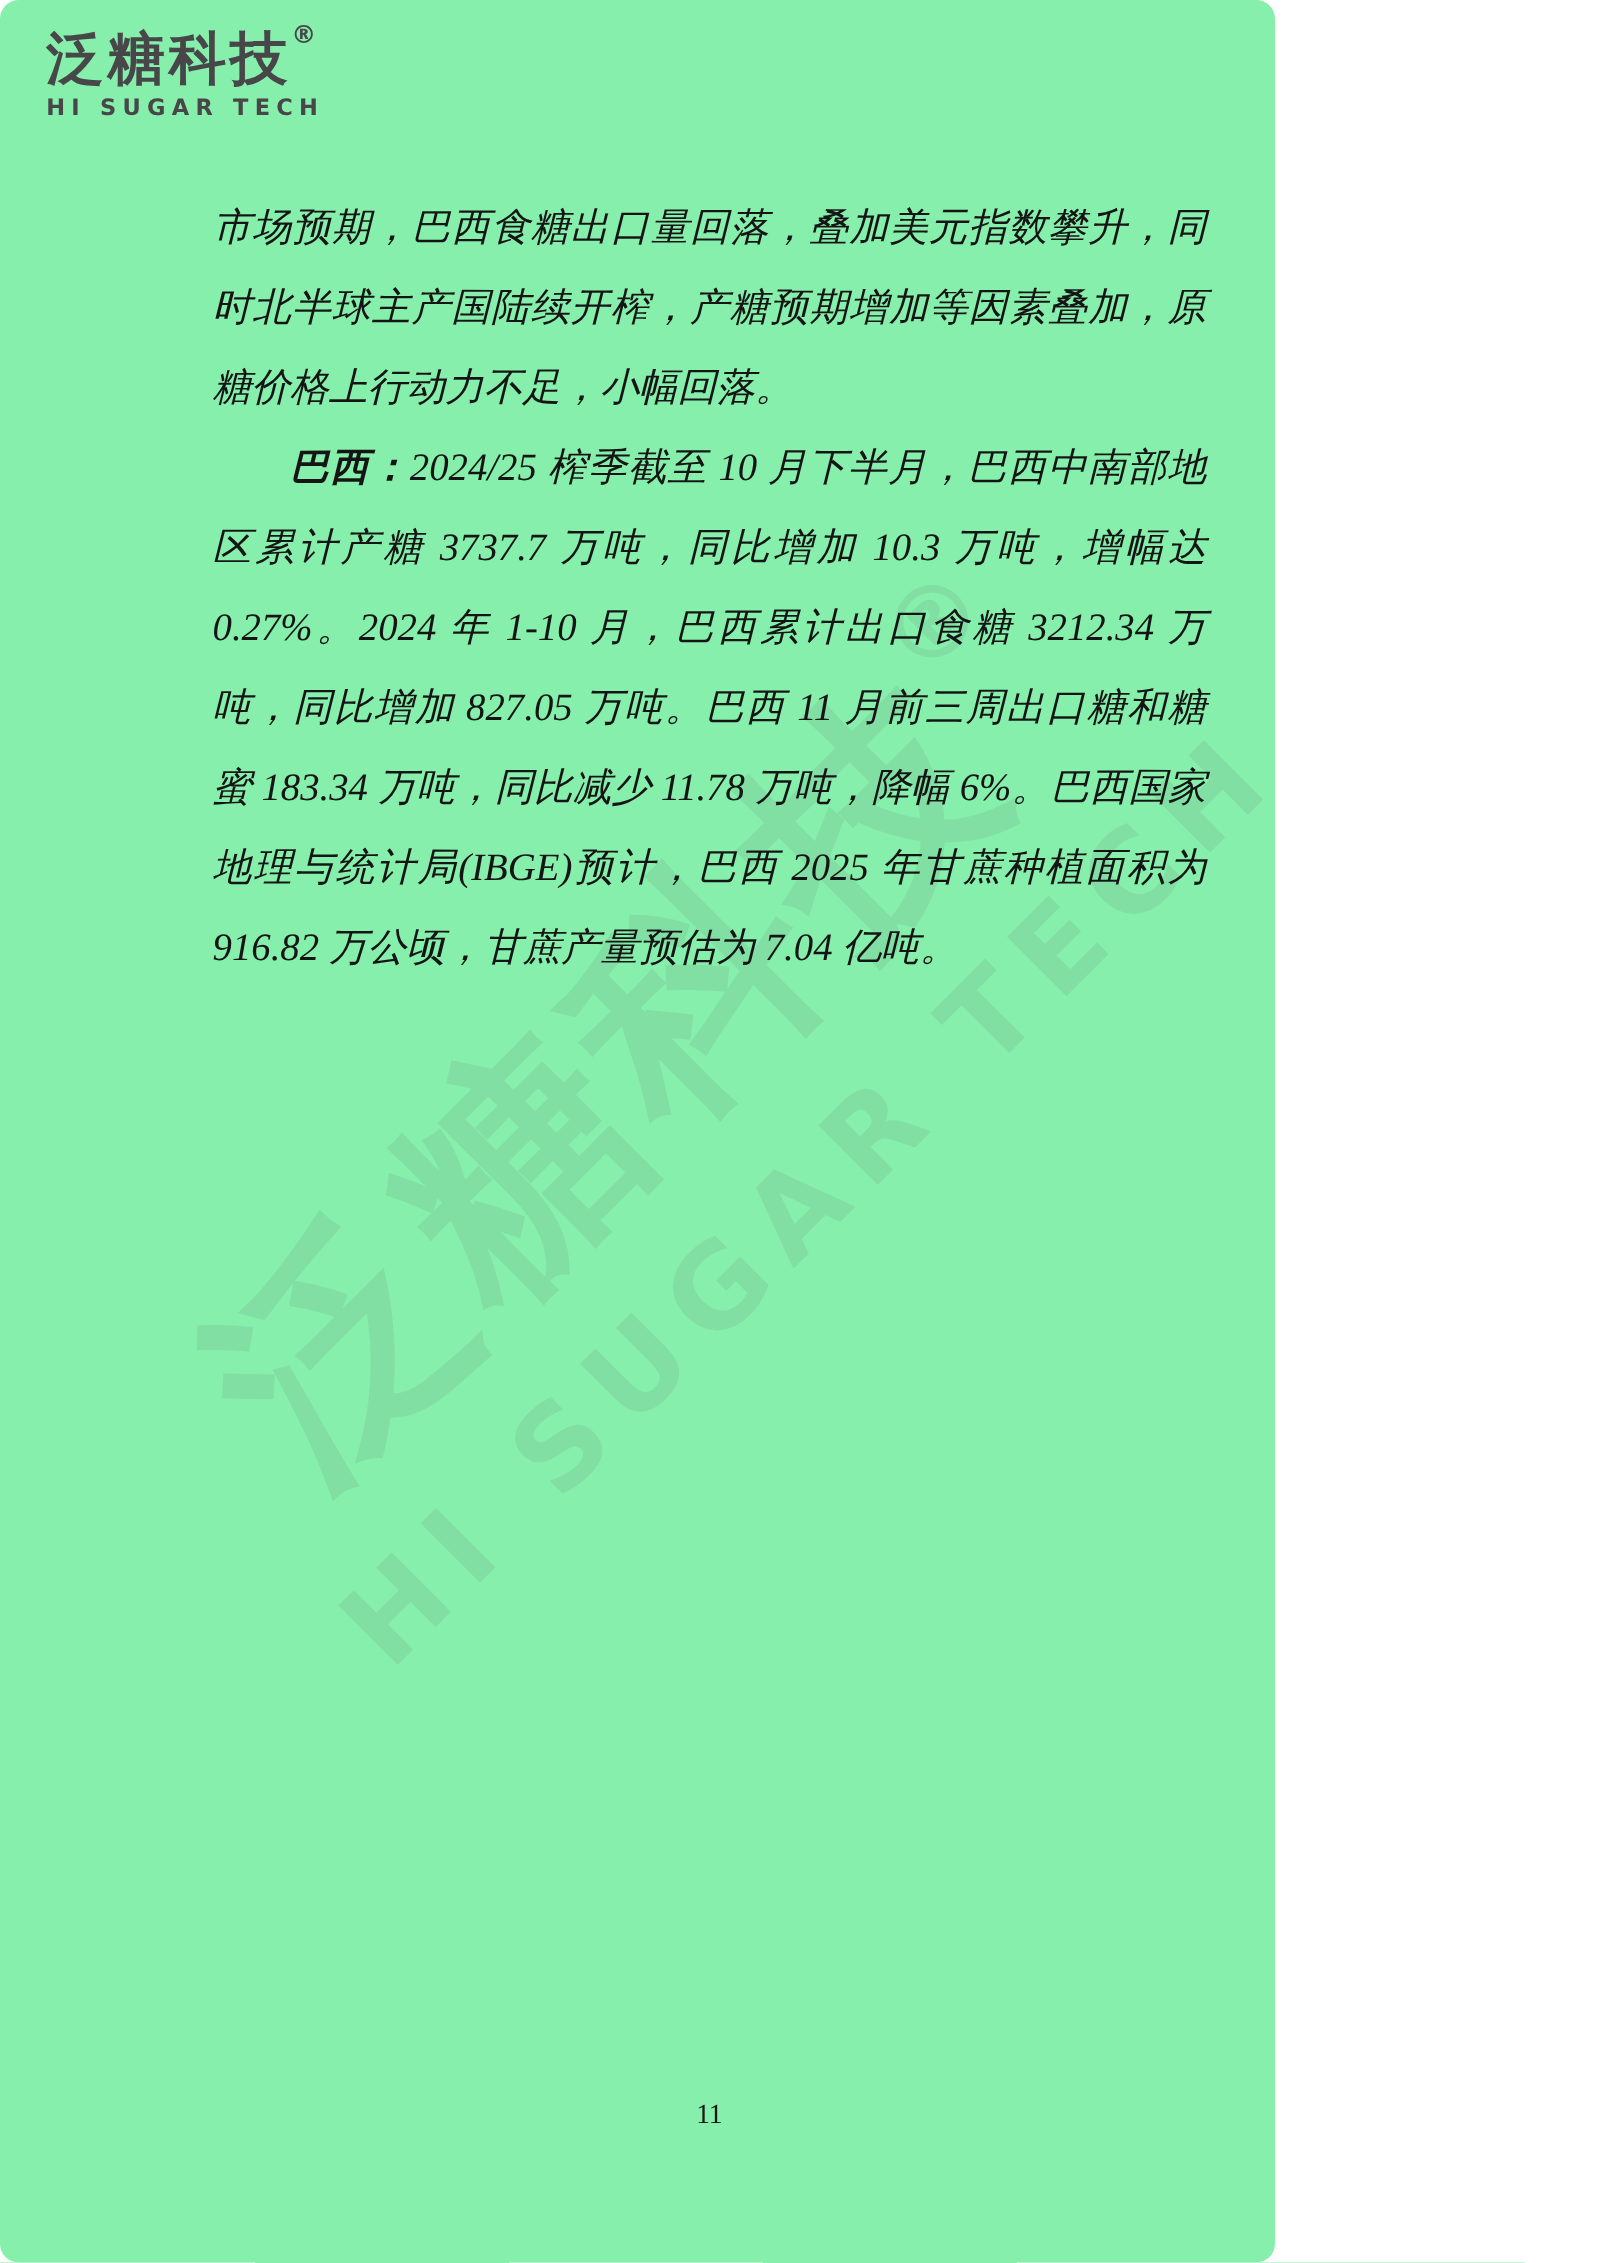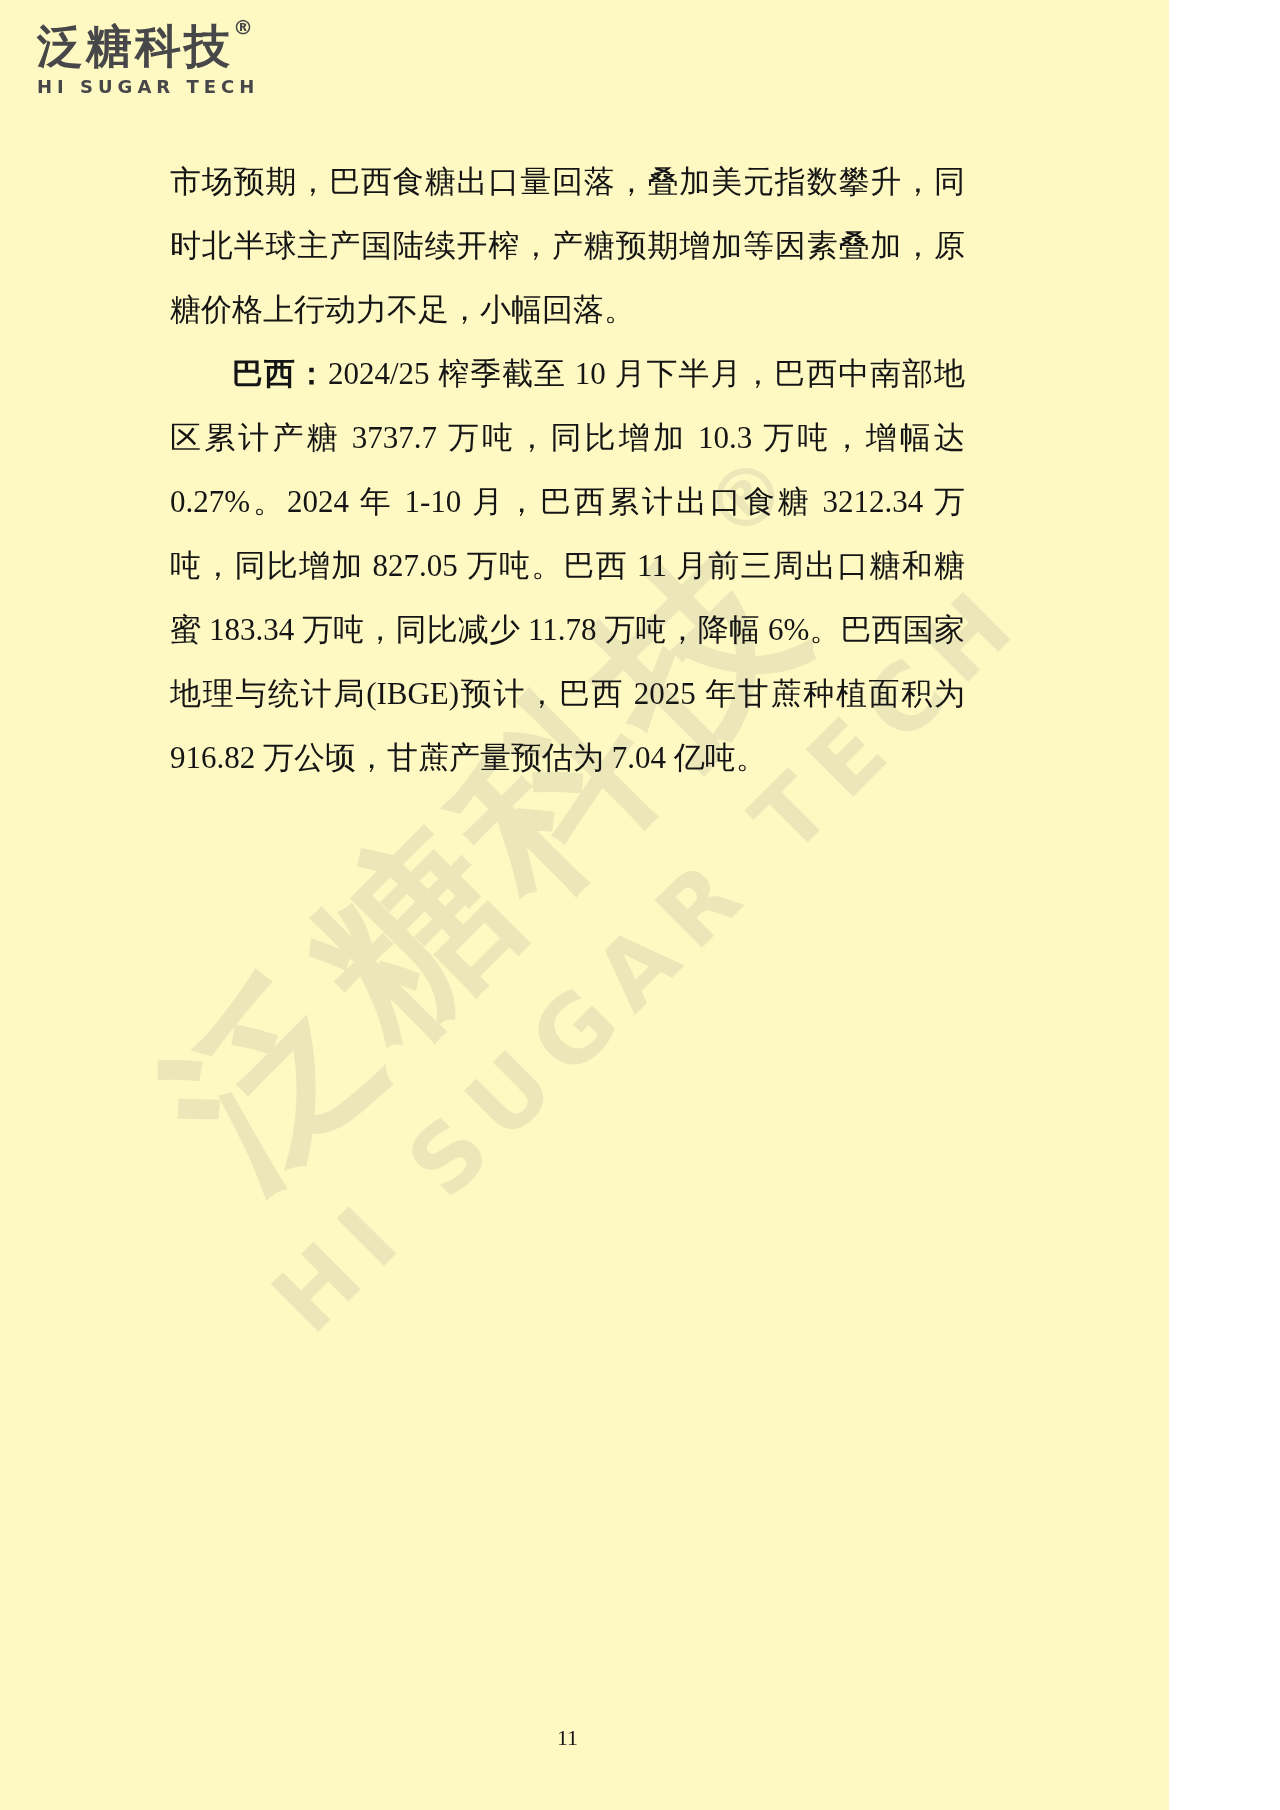--- a/index.html
+++ b/index.html
@@ -1,23 +1,24 @@
 <!DOCTYPE html>
 <html><head>
 <meta charset="utf-8">
 <style>
   html,body{margin:0;padding:0;}
   .page{
     position:relative;
-    width:1169px;
+    width:1020px;
     height:1810px;
-    background:#fef9c3;
+    background:#86efac;
     overflow:hidden;
     font-family:"Liberation Serif","DejaVu Serif",serif;
     color:#151515;
+    border-radius:15px;
   }
   
   .logo{
     position:absolute;
     left:37px;
     top:16px;
     color:#47474a;
     font-family:"DejaVu Sans","Liberation Sans",sans-serif;
     z-index:2;
   }
@@ -77,28 +78,28 @@
     position:absolute;
     left:170px;
     top:150px;
     width:795px;
     font-size:31px;
     line-height:64px;
     text-align:justify;
     text-justify:inter-ideograph;
     z-index:1;
   }
-  .content p{margin:0;}
+  .content p{margin:0;font-style:italic;}
   .para-indent{text-indent:2em;}
   .lead{font-weight:bold;}
   
   .footer{
     position:absolute;
     left:170px;
-    top:1725px;
+    top:1678px;
     width:795px;
     text-align:center;
     font-size:22px;
     z-index:1;
   }
 </style>
 </head>
 <body>
 
 <div class="page">

